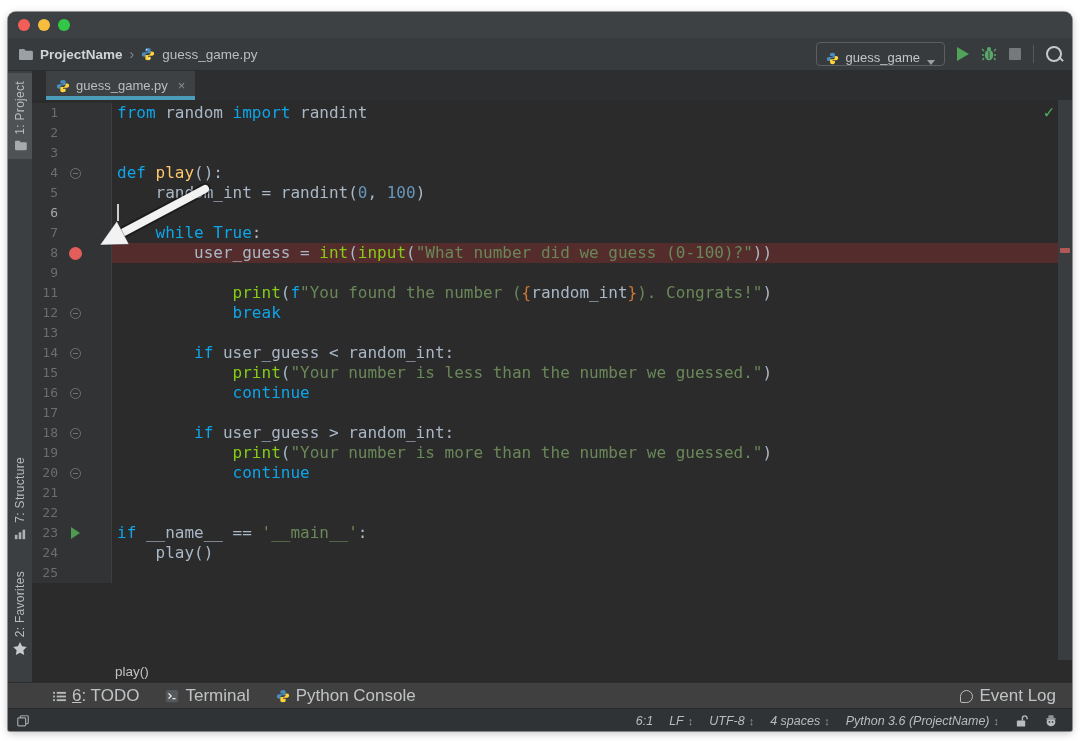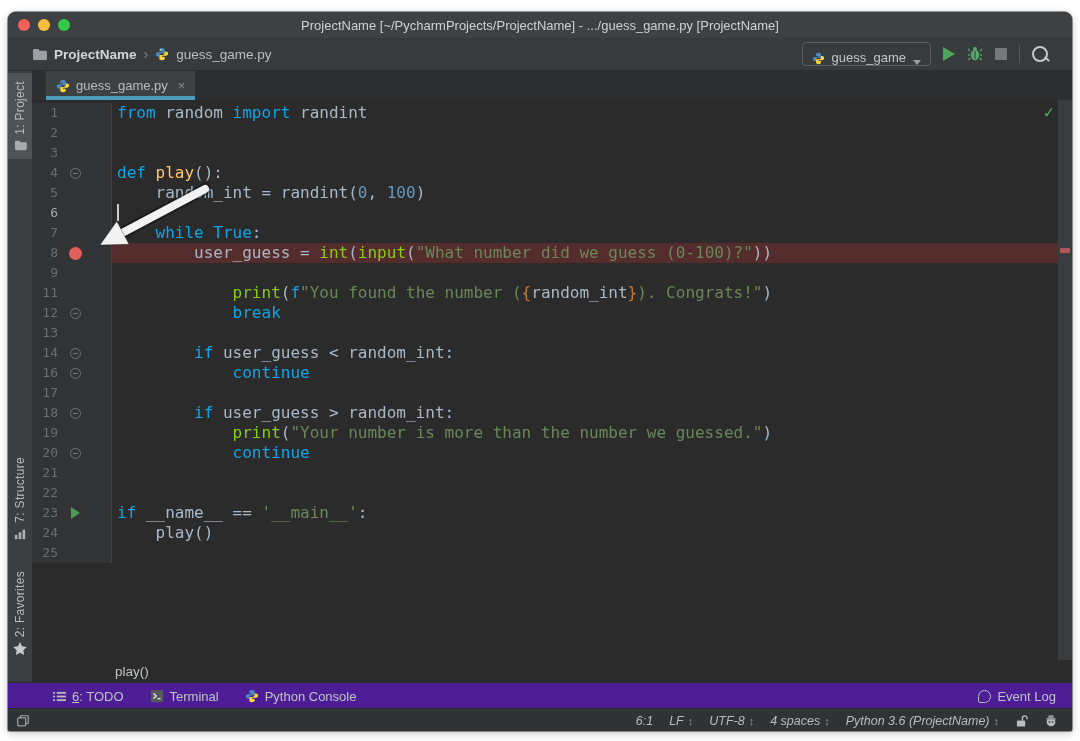--- a/index.html
+++ b/index.html
@@ -9,21 +9,21 @@
           border-radius:8px 8px 2px 2px;overflow:hidden;box-shadow:0 0 0 1px rgba(0,0,0,.38),0 2px 8px rgba(0,0,0,.25);}
   
   .titlebar{position:absolute;left:0;top:0;right:0;height:26px;background:#3e4143;border-bottom:1px solid #2c2f31;
             display:flex;align-items:center;}
   .lights{position:absolute;left:10px;top:0;height:26px;display:flex;align-items:center;gap:8px;}
   .light{width:12px;height:12px;border-radius:50%;}
   .l-red{background:#f35f58}.l-yellow{background:#f9bd3e}.l-green{background:#33c748}
   .wintitle{width:100%;text-align:center;font-size:13px;color:#cfd1d2;}
   
   .navbar{position:absolute;left:0;top:26px;right:0;height:33px;background:#383b3d;border-bottom:1px solid #2b2e30;
-          display:flex;align-items:center;padding:0 24px;box-sizing:border-box;color:#bbbdbf;font-size:13.5px;}
+          display:flex;align-items:center;padding:0 10px;box-sizing:border-box;color:#bbbdbf;font-size:13.5px;}
   .crumbs{display:flex;align-items:center;gap:7px;}
   .crumb-proj{font-weight:bold;color:#d2d4d6;}
   .crumb-sep{color:#85898b;font-size:14px;}
   .nav-right{margin-left:auto;display:flex;align-items:center;gap:12px;}
   .runbox{display:flex;align-items:flex-end;gap:7px;border:1px solid #5b5f61;border-radius:4px;height:22px;
           padding:0 9px;color:#c3c5c7;font-size:13px;}
   .dd-arrow{width:0;height:0;border-left:4px solid transparent;border-right:4px solid transparent;border-top:5px solid #9a9ea0;}
   .play-tri{width:0;height:0;border-top:7px solid transparent;border-bottom:7px solid transparent;border-left:12px solid #4FA45A;}
   .stop-sq{width:12px;height:12px;background:#75797b;border-radius:1px;}
   .vsep{width:1px;height:18px;background:#55595b;}
@@ -60,22 +60,22 @@
   .t-k{color:#0ea5e9}.t-f{color:#ffc66d}.t-s{color:#6a8759}.t-n{color:#6897bb}
   .t-b{color:#84cc16}.t-p{color:#a9b7c6}.t-o{color:#cc7832}
   .caret{display:inline-block;width:2px;height:17px;background:#cbcdce;vertical-align:middle;margin-top:-2px;}
   .scrolltrack{position:absolute;right:0;top:0;bottom:0;width:14px;background:#3a3d3f;}
   .err-mark{position:absolute;left:2px;top:148px;width:10px;height:5px;background:#b05856;border-radius:1px;}
   .ok-check{position:absolute;right:18px;top:2px;color:#4db35f;font-size:17px;font-weight:bold;}
   
   .breadbar{position:absolute;left:24px;top:648px;right:0;height:22px;background:#2b2b2b;display:flex;align-items:center;}
   .breadcrumb{margin-left:83px;color:#bfc1c3;font-size:13.5px;font-family:"Liberation Sans",sans-serif;}
   
-  .toolbar{position:absolute;left:0;top:670px;right:0;height:26px;background:#4c1d95;border-top:1px solid #2a2d2f;
-           display:flex;align-items:center;color:#c0c3c5;font-size:13px;}
+  .toolbar{position:absolute;left:0;top:670px;right:0;height:26px;background:#404040;border-top:1px solid #2a2d2f;
+           display:flex;align-items:center;color:#c0c3c5;font-size:17px;}
   .tw-item{display:flex;align-items:center;gap:6px;margin-right:26px;}
   .tw-first{margin-left:45px;}
   .tw-right{margin-left:auto;margin-right:16px;display:flex;align-items:center;gap:6px;text-align:right;}
   .balloon{width:11px;height:11px;border:1.6px solid #b9bcbe;border-radius:50% 50% 50% 2px;}
   
   .statusbar{position:absolute;left:0;top:696px;right:0;height:23px;background:#303335;border-top:1px solid #262a2c;
              display:flex;align-items:center;color:#b9bcbe;font-size:12.5px;}
   .toggle-icon{margin-left:8px;}
   .status-right{margin-left:auto;margin-right:14px;display:flex;align-items:center;gap:16px;}
   .status-item{display:flex;align-items:center;gap:4px;font-style:italic;}
@@ -88,21 +88,20 @@
 
 <div class="canvas">
   <div class="window">
 
     <div class="titlebar">
       <div class="lights">
         <div class="light l-red"></div>
         <div class="light l-yellow"></div>
         <div class="light l-green"></div>
       </div>
-      <div class="wintitle">ProjectName [~/PycharmProjects/ProjectName] - .../guess_game.py [ProjectName]</div>
     </div>
 
     <div class="navbar">
       <div class="crumbs">
         <span class="icon">
           <svg width="15" height="13" viewBox="0 0 16 14">
               <path fill="#9aa0a4" d="M1 2.5C1 1.7 1.6 1 2.4 1h4.2l1.6 2h6.4c.8 0 1.4.7 1.4 1.5v7c0 .8-.6 1.5-1.4 1.5H2.4C1.6 13 1 12.3 1 11.5z"></path>
             </svg>
         </span>
         <span class="crumb-proj">ProjectName</span>
@@ -291,20 +290,27 @@
             <div class="gut">
               <span class="num">14</span>
               <span class="mark">
                 <span class="fold"></span>
               </span>
             </div>
             <div class="code"><span class="t-p">        </span><span class="t-k">if</span><span class="t-p"> user_guess &lt; random_int:</span></div>
           </div>
           <div class="row">
             <div class="gut">
+              <span class="num">15</span>
+              <span class="mark"></span>
+            </div>
+            <div class="code"><span class="t-p">            </span><span class="t-b">print</span><span class="t-p">(</span><span class="t-s">"Your number is less than the number we guessed."</span><span class="t-p">)</span></div>
+          </div>
+          <div class="row">
+            <div class="gut">
               <span class="num">16</span>
               <span class="mark">
                 <span class="fold"></span>
               </span>
             </div>
             <div class="code"><span class="t-p">            </span><span class="t-k">continue</span></div>
           </div>
           <div class="row">
             <div class="gut">
               <span class="num">17</span>

